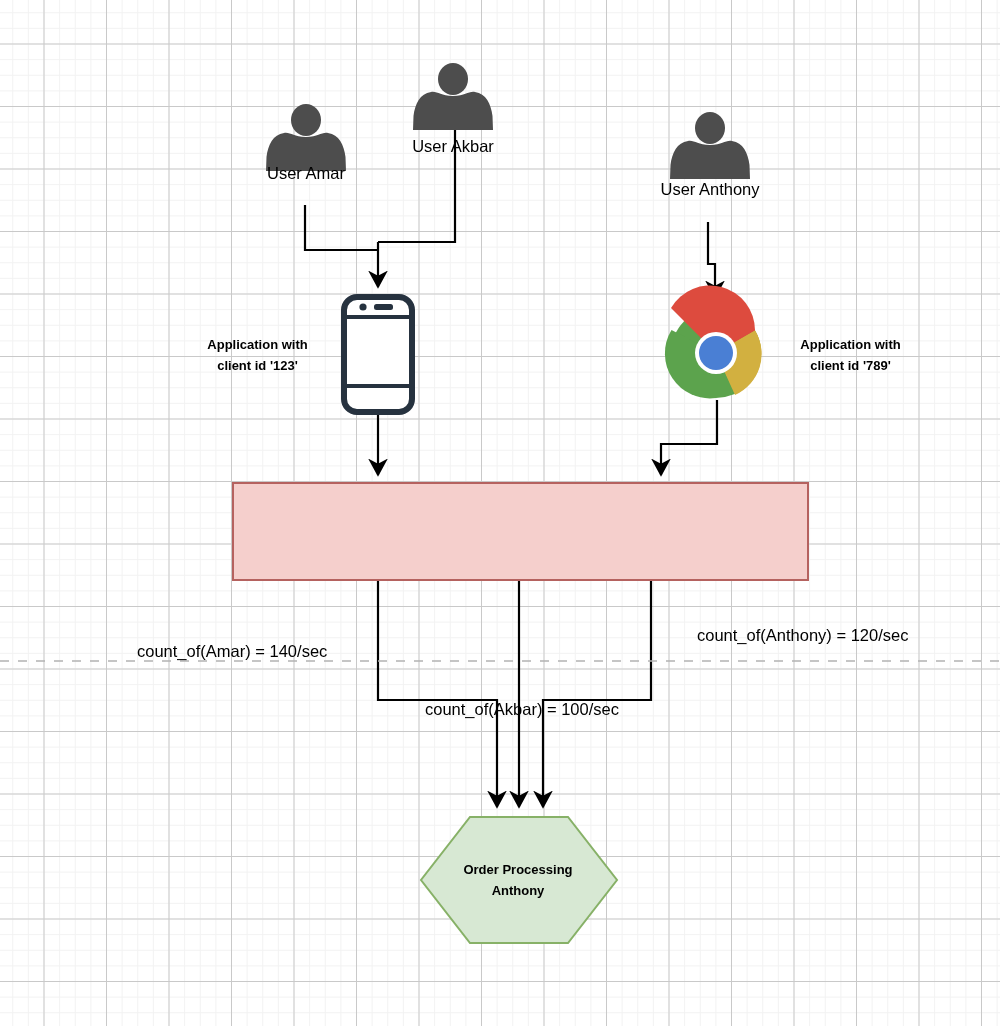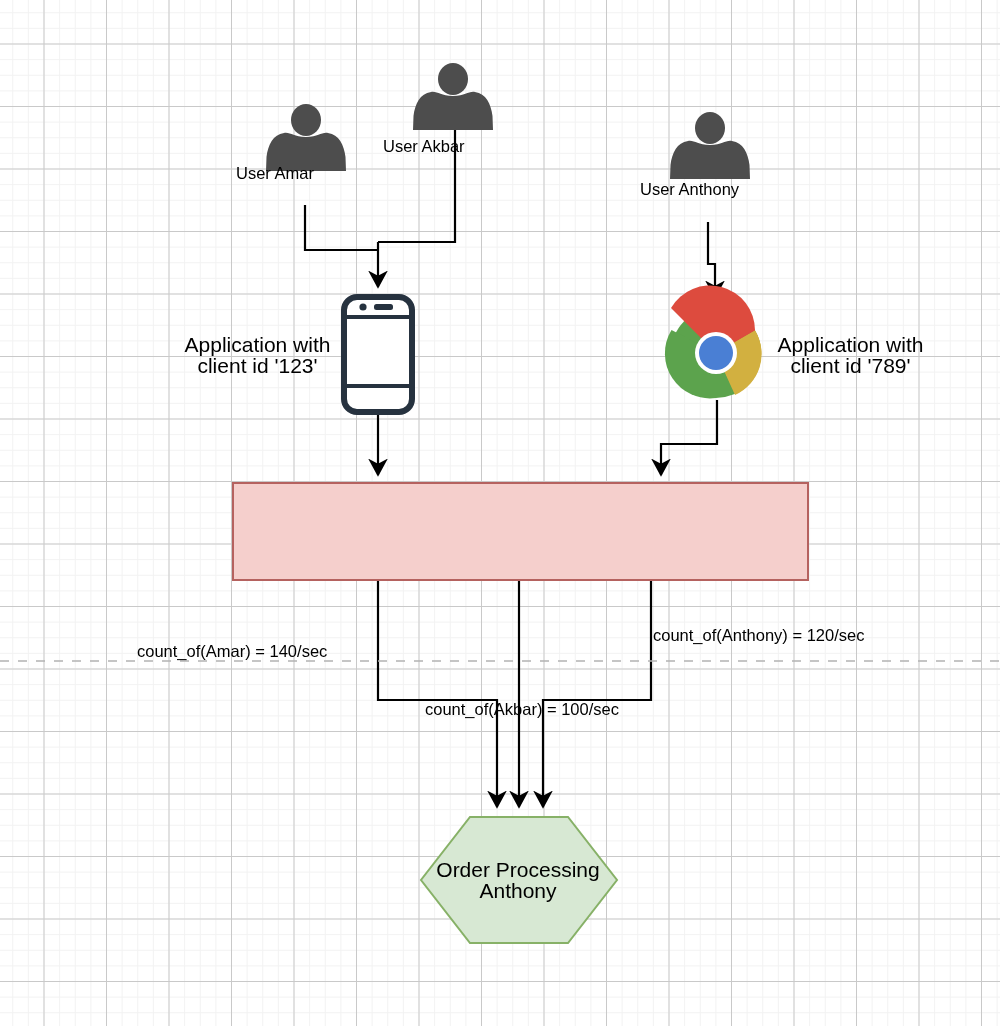--- a/index.html
+++ b/index.html
@@ -36,27 +36,28 @@
     height: 1026px;
     pointer-events: none;
   }
   .lbl {
     position: absolute;
     color: #000000;
     font-size: 16.5px;
     line-height: 21px;
     white-space: pre;
   }
-  .lbl-center { }
+  .lbl-center { text-align: center; }
   .node-text {
     position: absolute;
     text-align: center;
     color: #000000;
-    font-size: 21px;
+    font-size: 13px;
     line-height: 21px;
+    font-weight: bold;
   }
 </style>
 </head>
 <body>
 
 <div id="canvas">
 
   <svg class="svg-layer" viewBox="0 0 1000 1026">
     <defs>
       <marker id="arrow" viewBox="0 0 12 12" refX="10" refY="6" markerWidth="9" markerHeight="9" orient="auto-start-reverse">
@@ -140,15 +141,15 @@
 
   <div class="node-text" style="left:428px; top:859px; width:180px;">
     <div>Order Processing</div>
     <div>Anthony</div>
   </div>
 
   <div class="lbl" style="left:137px; top:641px;">count_of(Amar) = 140/sec</div>
 
   <div class="lbl" style="left:425px; top:659px;margin-top:40px;">count_of(Akbar) = 100/sec</div>
 
-  <div class="lbl" style="left:653px; top:625px;">count_of(Anthony) = 120/sec</div>
+  <div class="lbl" style="left:653px; top:625px;padding-left:44px;">count_of(Anthony) = 120/sec</div>
 
 </div>
 
 </body></html>

